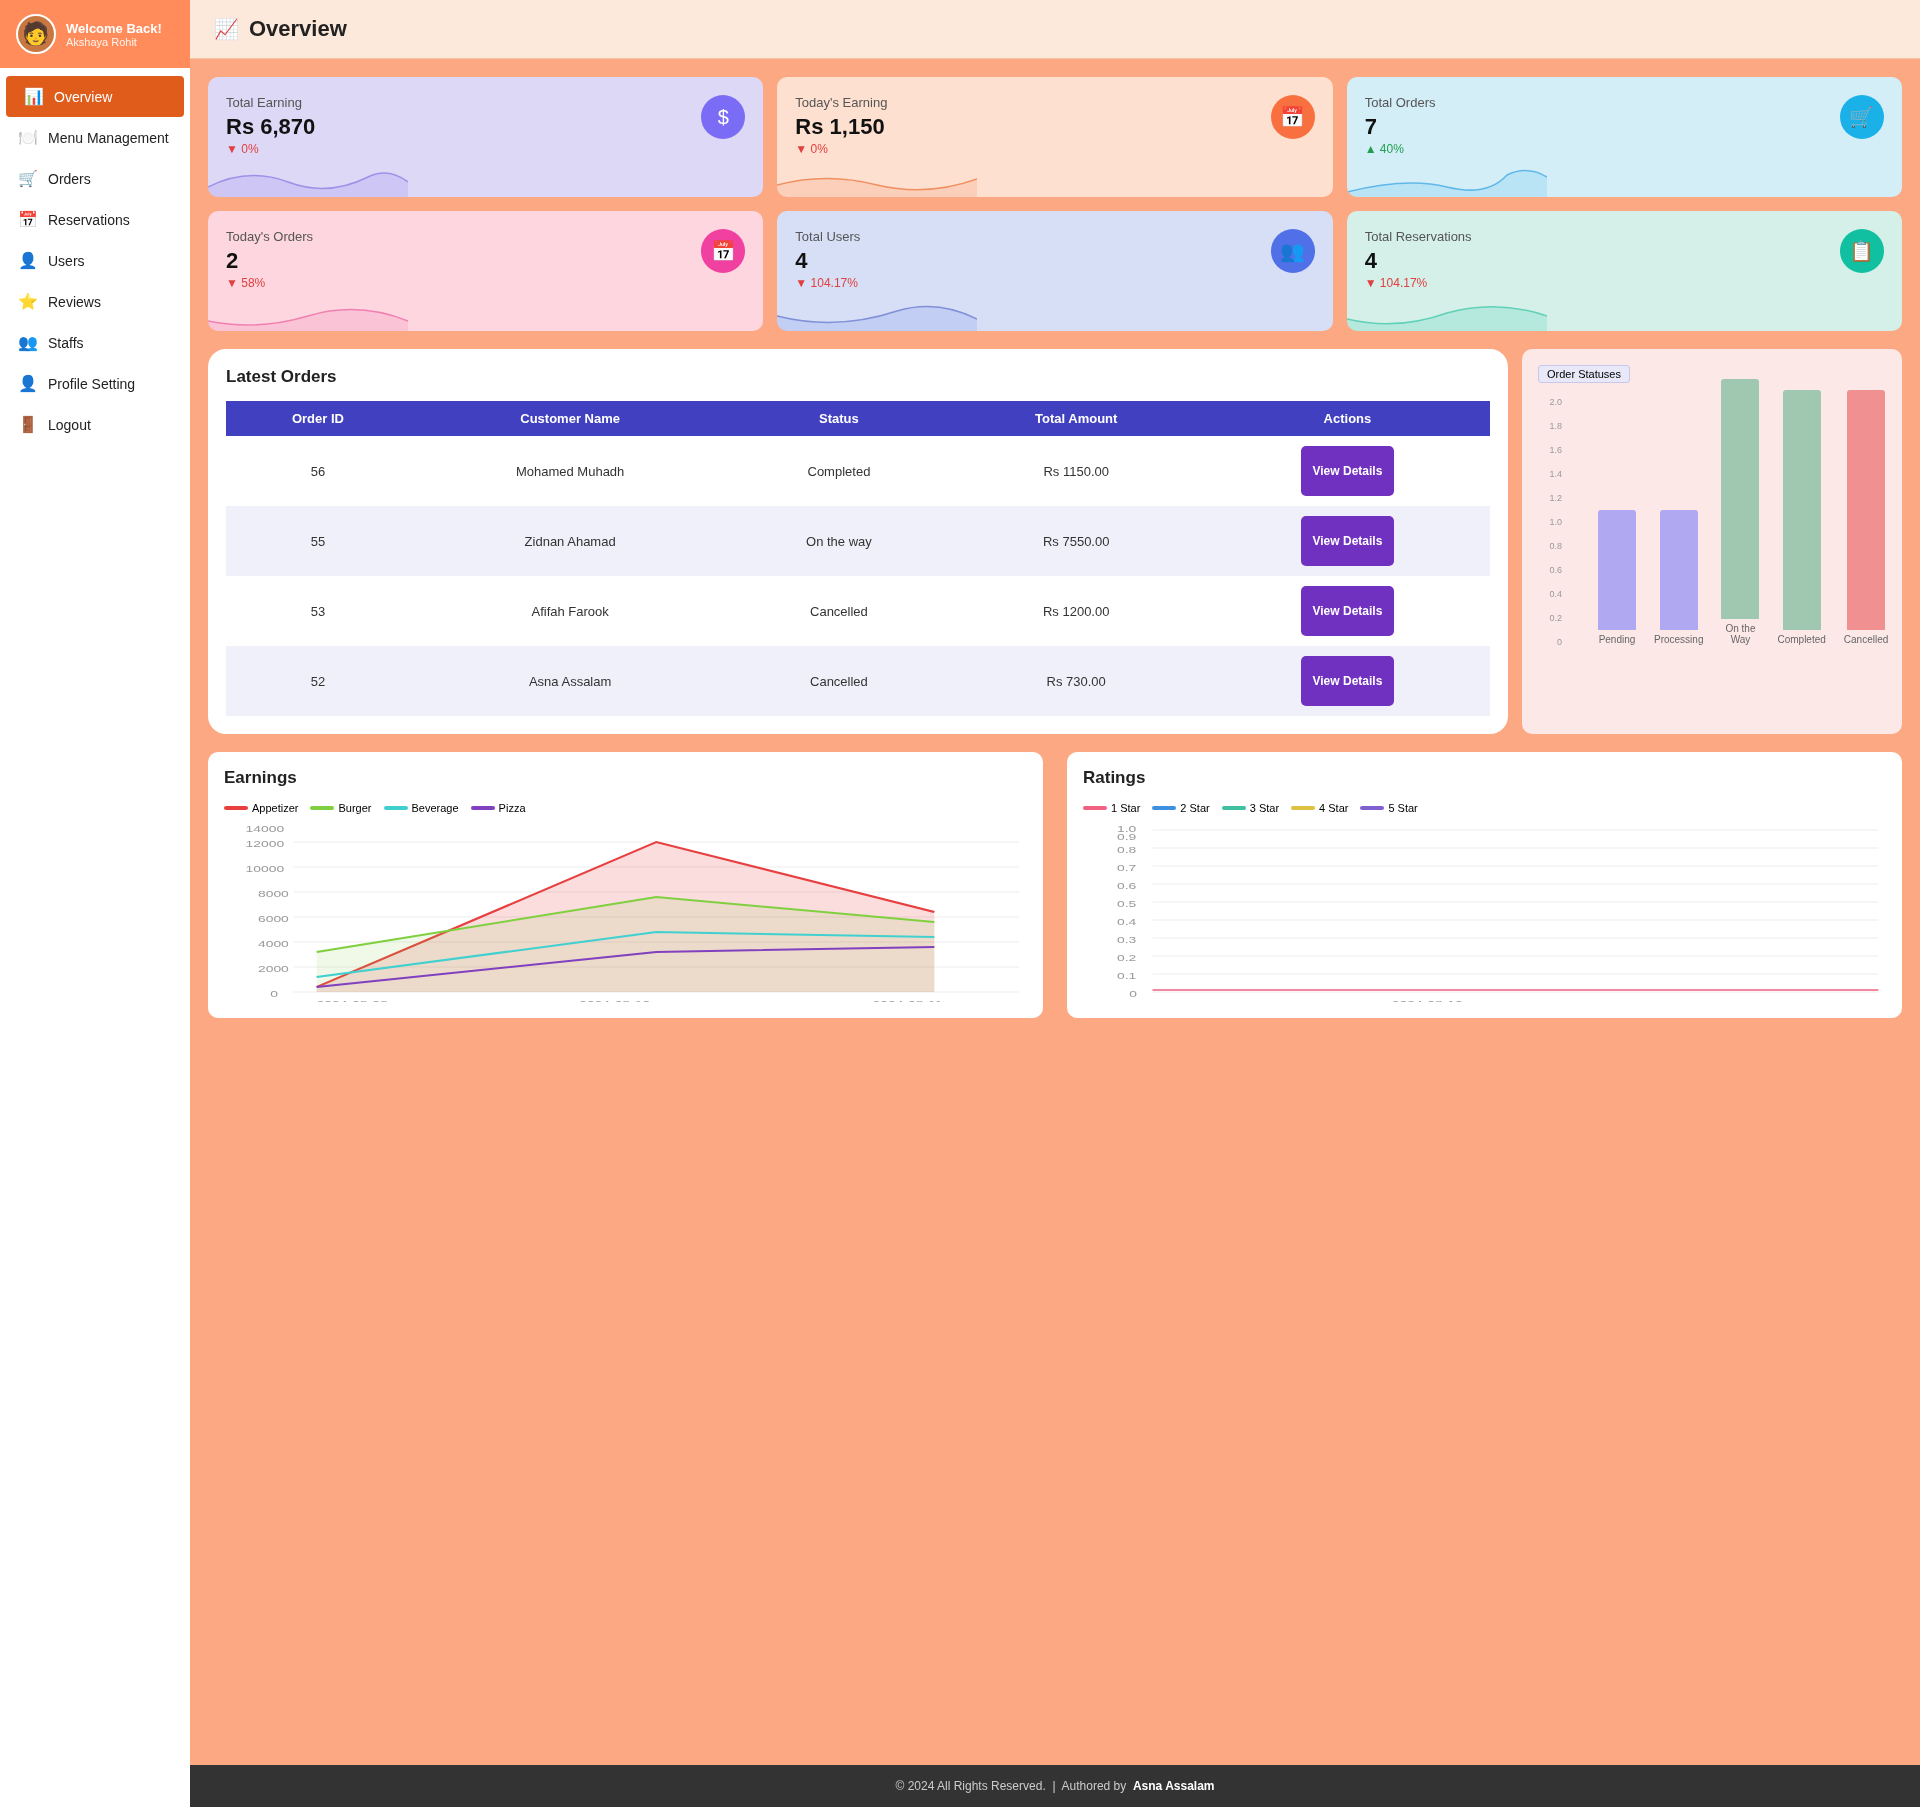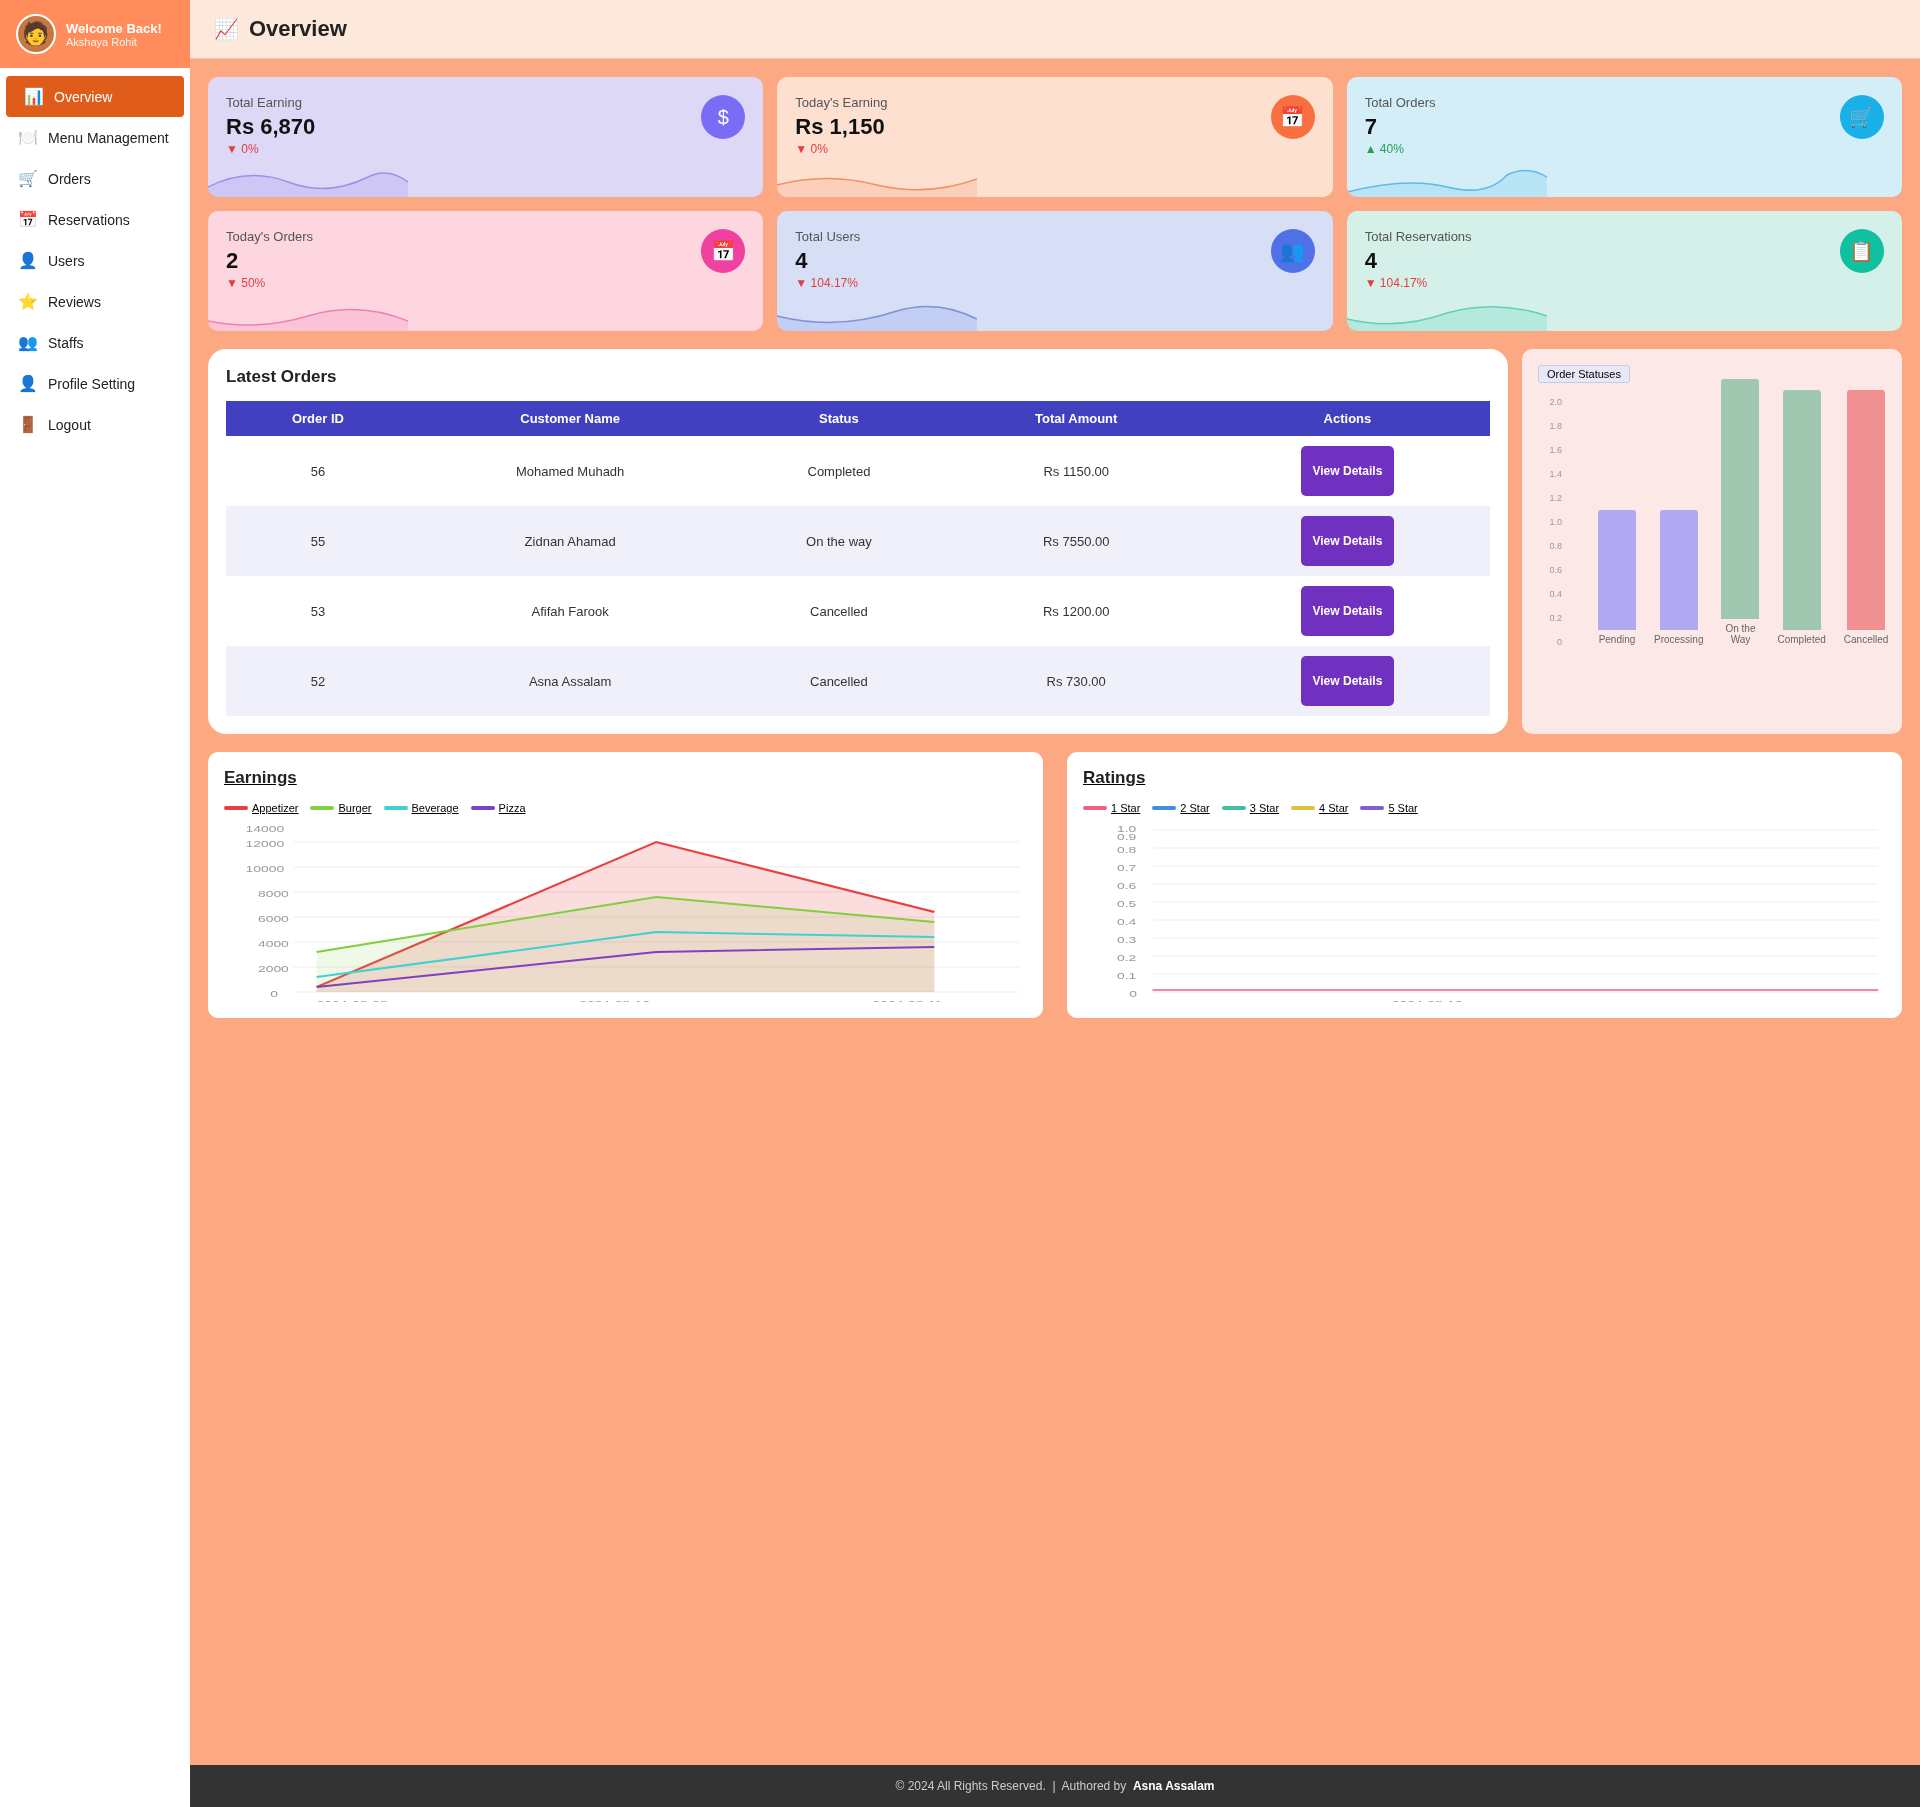--- a/index.html
+++ b/index.html
@@ -194,21 +194,20 @@
       padding-right: 4px;
       width: 28px;
     }
     .y-label { font-size: 9px; color: #999; text-align: right; }
 
     
     .bottom-row {
       display: grid;
       grid-template-columns: 1fr 1fr;
       gap: 24px;
-      text-decoration: underline;
     }
     .earnings-card, .ratings-card {
       background: #fff;
       border-radius: 10px;
       padding: 16px;
     }
 
     .chart-legend {
       display: flex;
       gap: 12px;
@@ -337,21 +336,21 @@
         <svg class="wave-svg" viewBox="0 0 200 40" height="40" preserveAspectRatio="none">
           <path d="M0,35 Q60,20 100,30 Q140,40 160,18 Q180,8 200,20 L200,40 L0,40 Z" fill="rgba(26,176,232,0.15)"></path>
           <path d="M0,35 Q60,20 100,30 Q140,40 160,18 Q180,8 200,20" fill="none" stroke="#60b8e8" stroke-width="1.5"></path>
         </svg>
       </div>
 
       <div class="stat-card pink">
         <div class="stat-card-icon pink-bg">📅</div>
         <div class="stat-label">Today's Orders</div>
         <div class="stat-value">2</div>
-        <div class="stat-change down">▼ 50%</div>
+        <div class="stat-change down">▼ 58%</div>
         <svg class="wave-svg" viewBox="0 0 200 40" height="40" preserveAspectRatio="none">
           <path d="M0,30 Q50,40 100,25 Q150,10 200,30 L200,40 L0,40 Z" fill="rgba(240,64,160,0.12)"></path>
           <path d="M0,30 Q50,40 100,25 Q150,10 200,30" fill="none" stroke="#f080b0" stroke-width="1.5"></path>
         </svg>
       </div>
 
       <div class="stat-card indigo">
         <div class="stat-card-icon indigo-bg">👥</div>
         <div class="stat-label">Total Users</div>
         <div class="stat-value">4</div>

